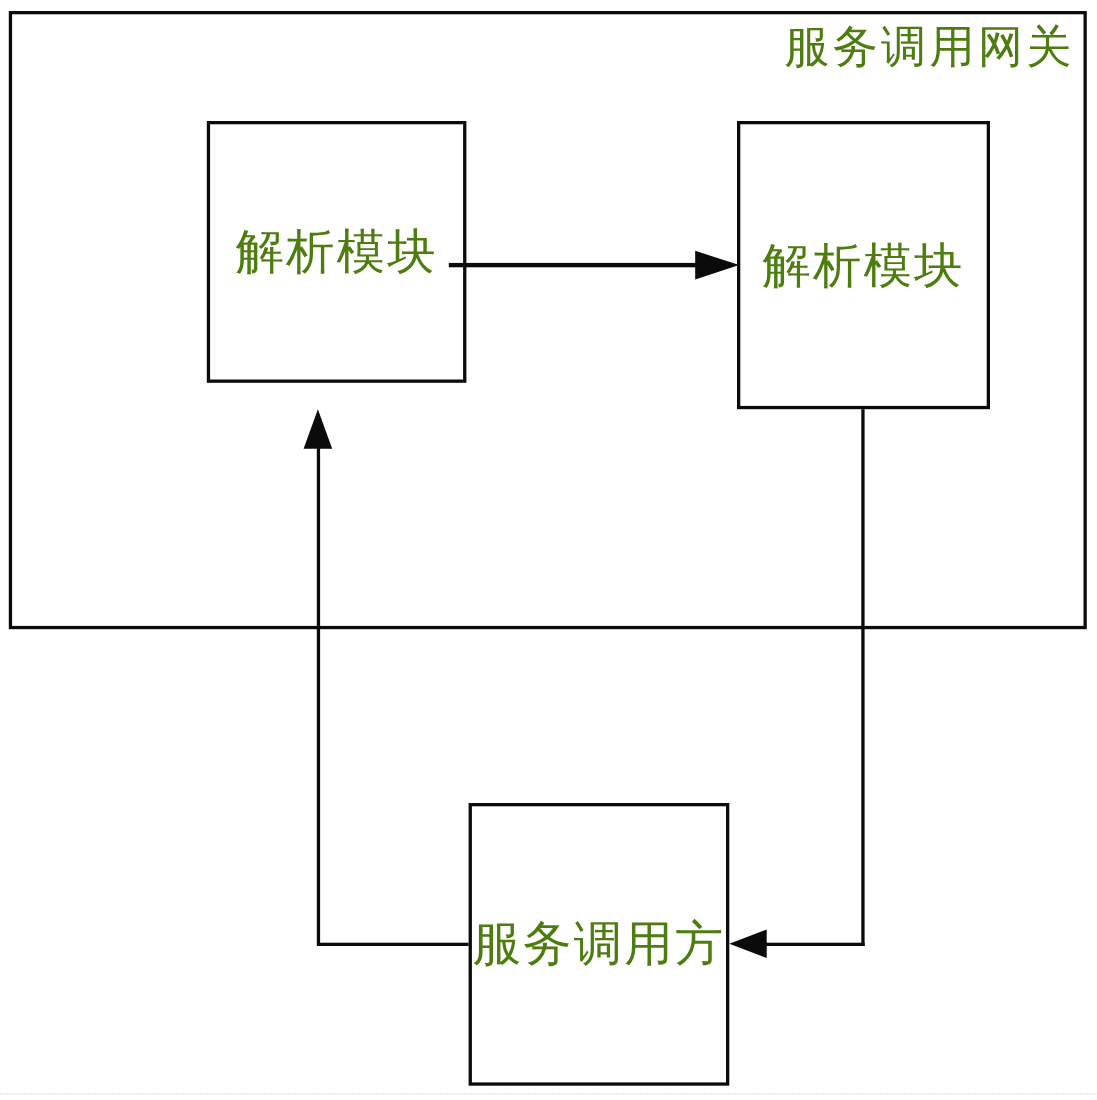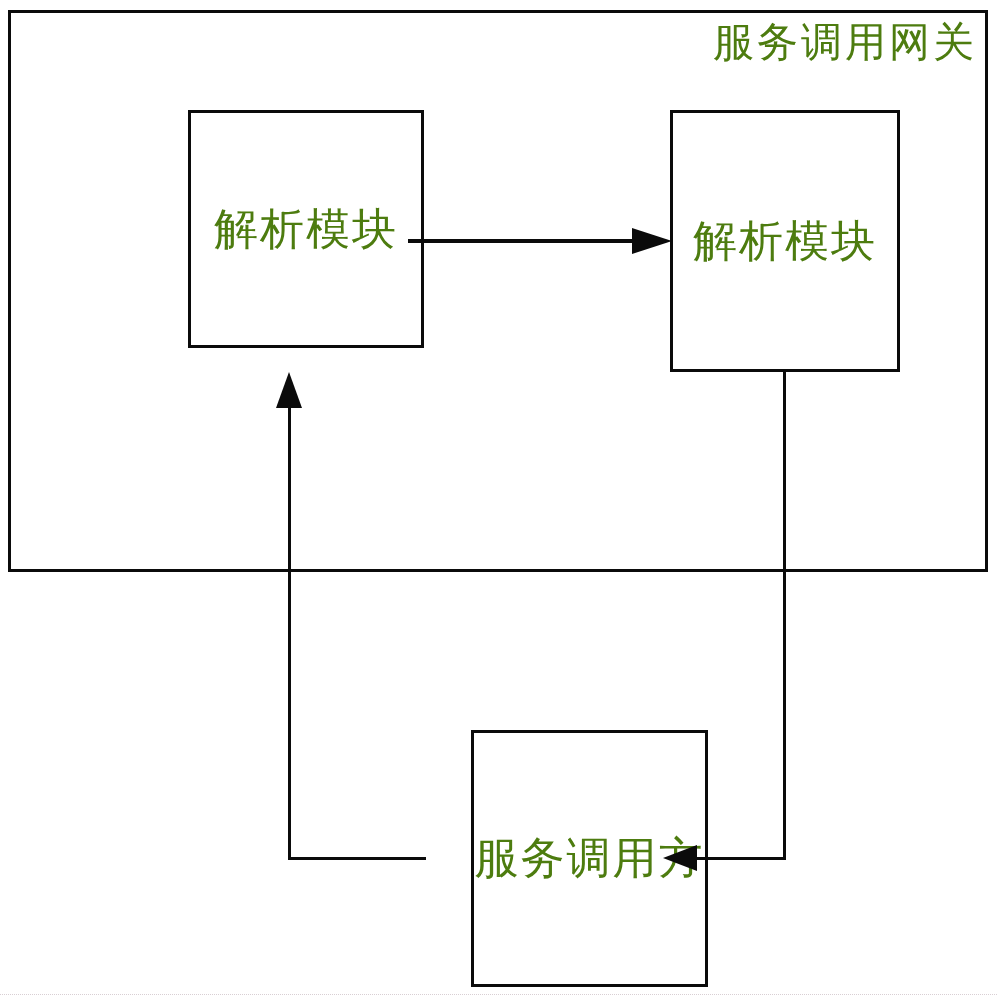--- a/index.html
+++ b/index.html
@@ -81,21 +81,21 @@
   <div class="container-label">服务调用网关</div>
 
   <div class="box node" style="left:188px; top:110px; width:236px; height:238px;">
     <span class="node-label">解析模块</span>
   </div>
 
   <div class="box node" style="left:670px; top:110px; width:230px; height:262px;">
     <span class="node-label">解析模块</span>
   </div>
 
-  <div class="box node" style="left:426px; top:730px; width:237px; height:257px;margin-left:45px;">
+  <div class="box node" style="left:426px; top:730px; width:237px; height:257px;">
     <span class="node-label">服务调用方</span>
   </div>
 
   <div class="hline" style="left:408px; top:239px; width:226px; height:4px;"></div>
   <div class="arrowhead ah-right" style="left:632px; top:228px;"></div>
 
   <div class="hline" style="left:289px; top:857px; width:137px; height:3px;"></div>
   <div class="vline" style="left:288px; top:402px; width:3px; height:458px;"></div>
   <div class="arrowhead ah-up" style="left:276px; top:372px;"></div>
 

